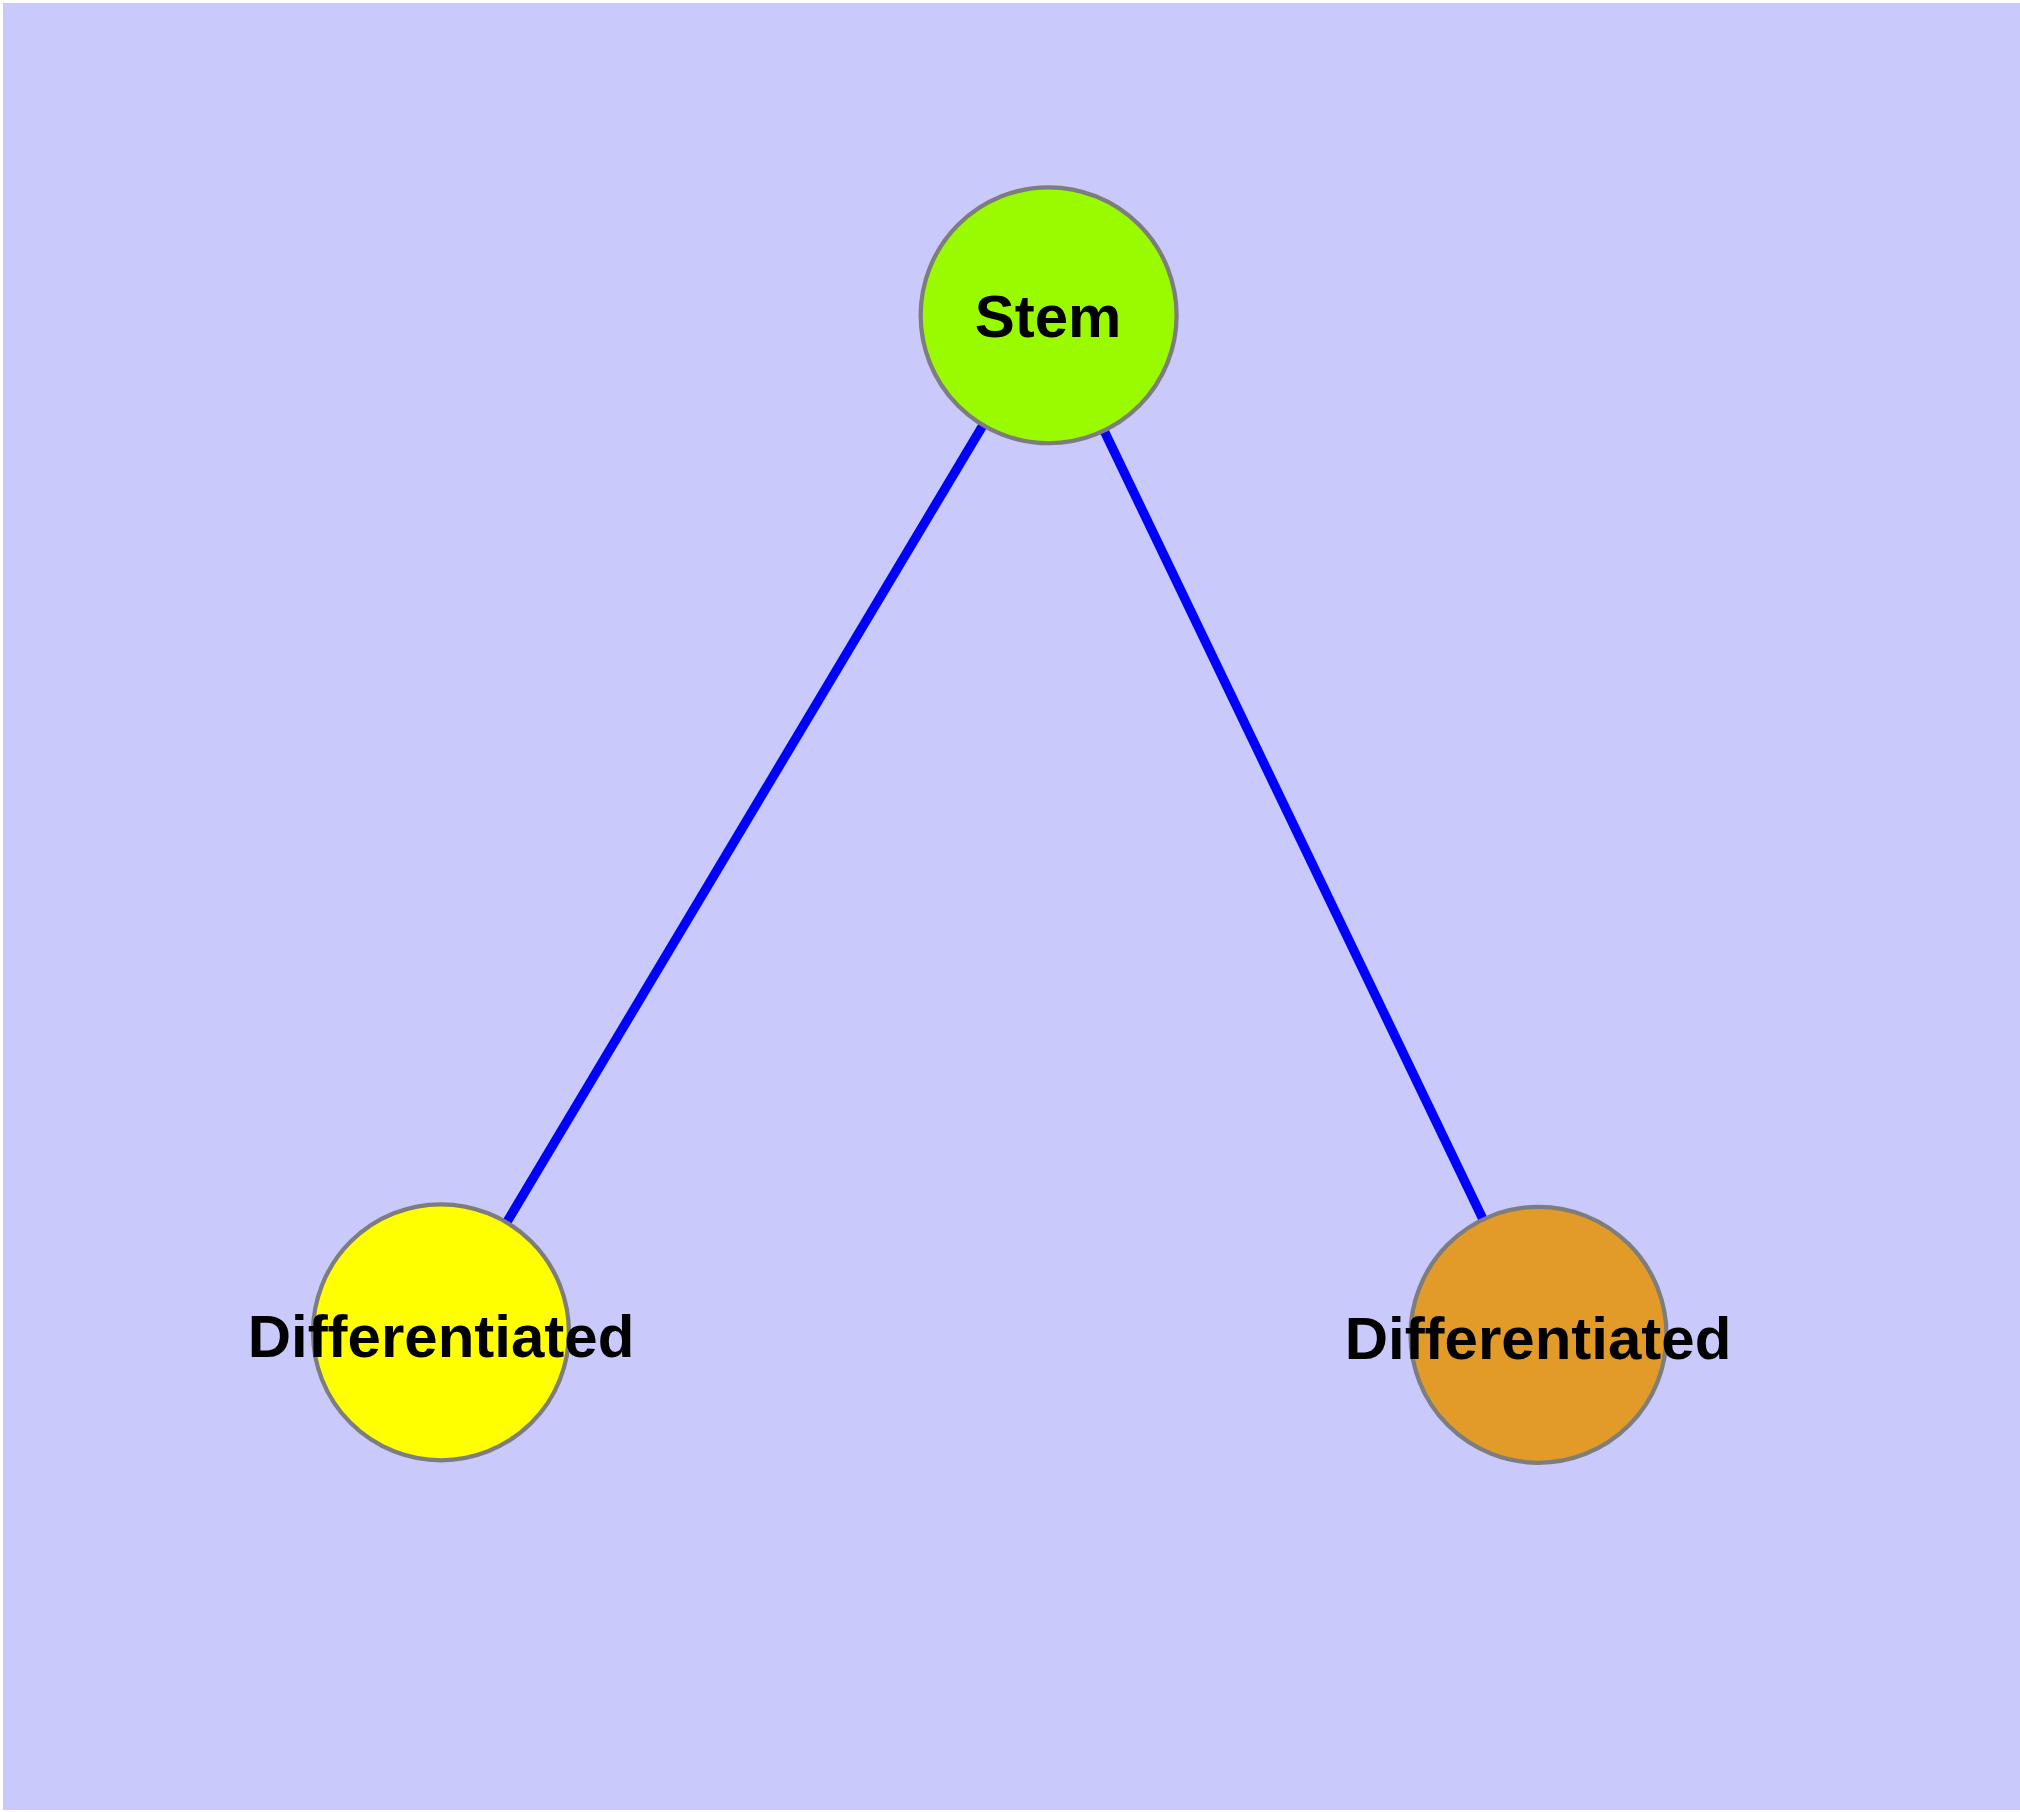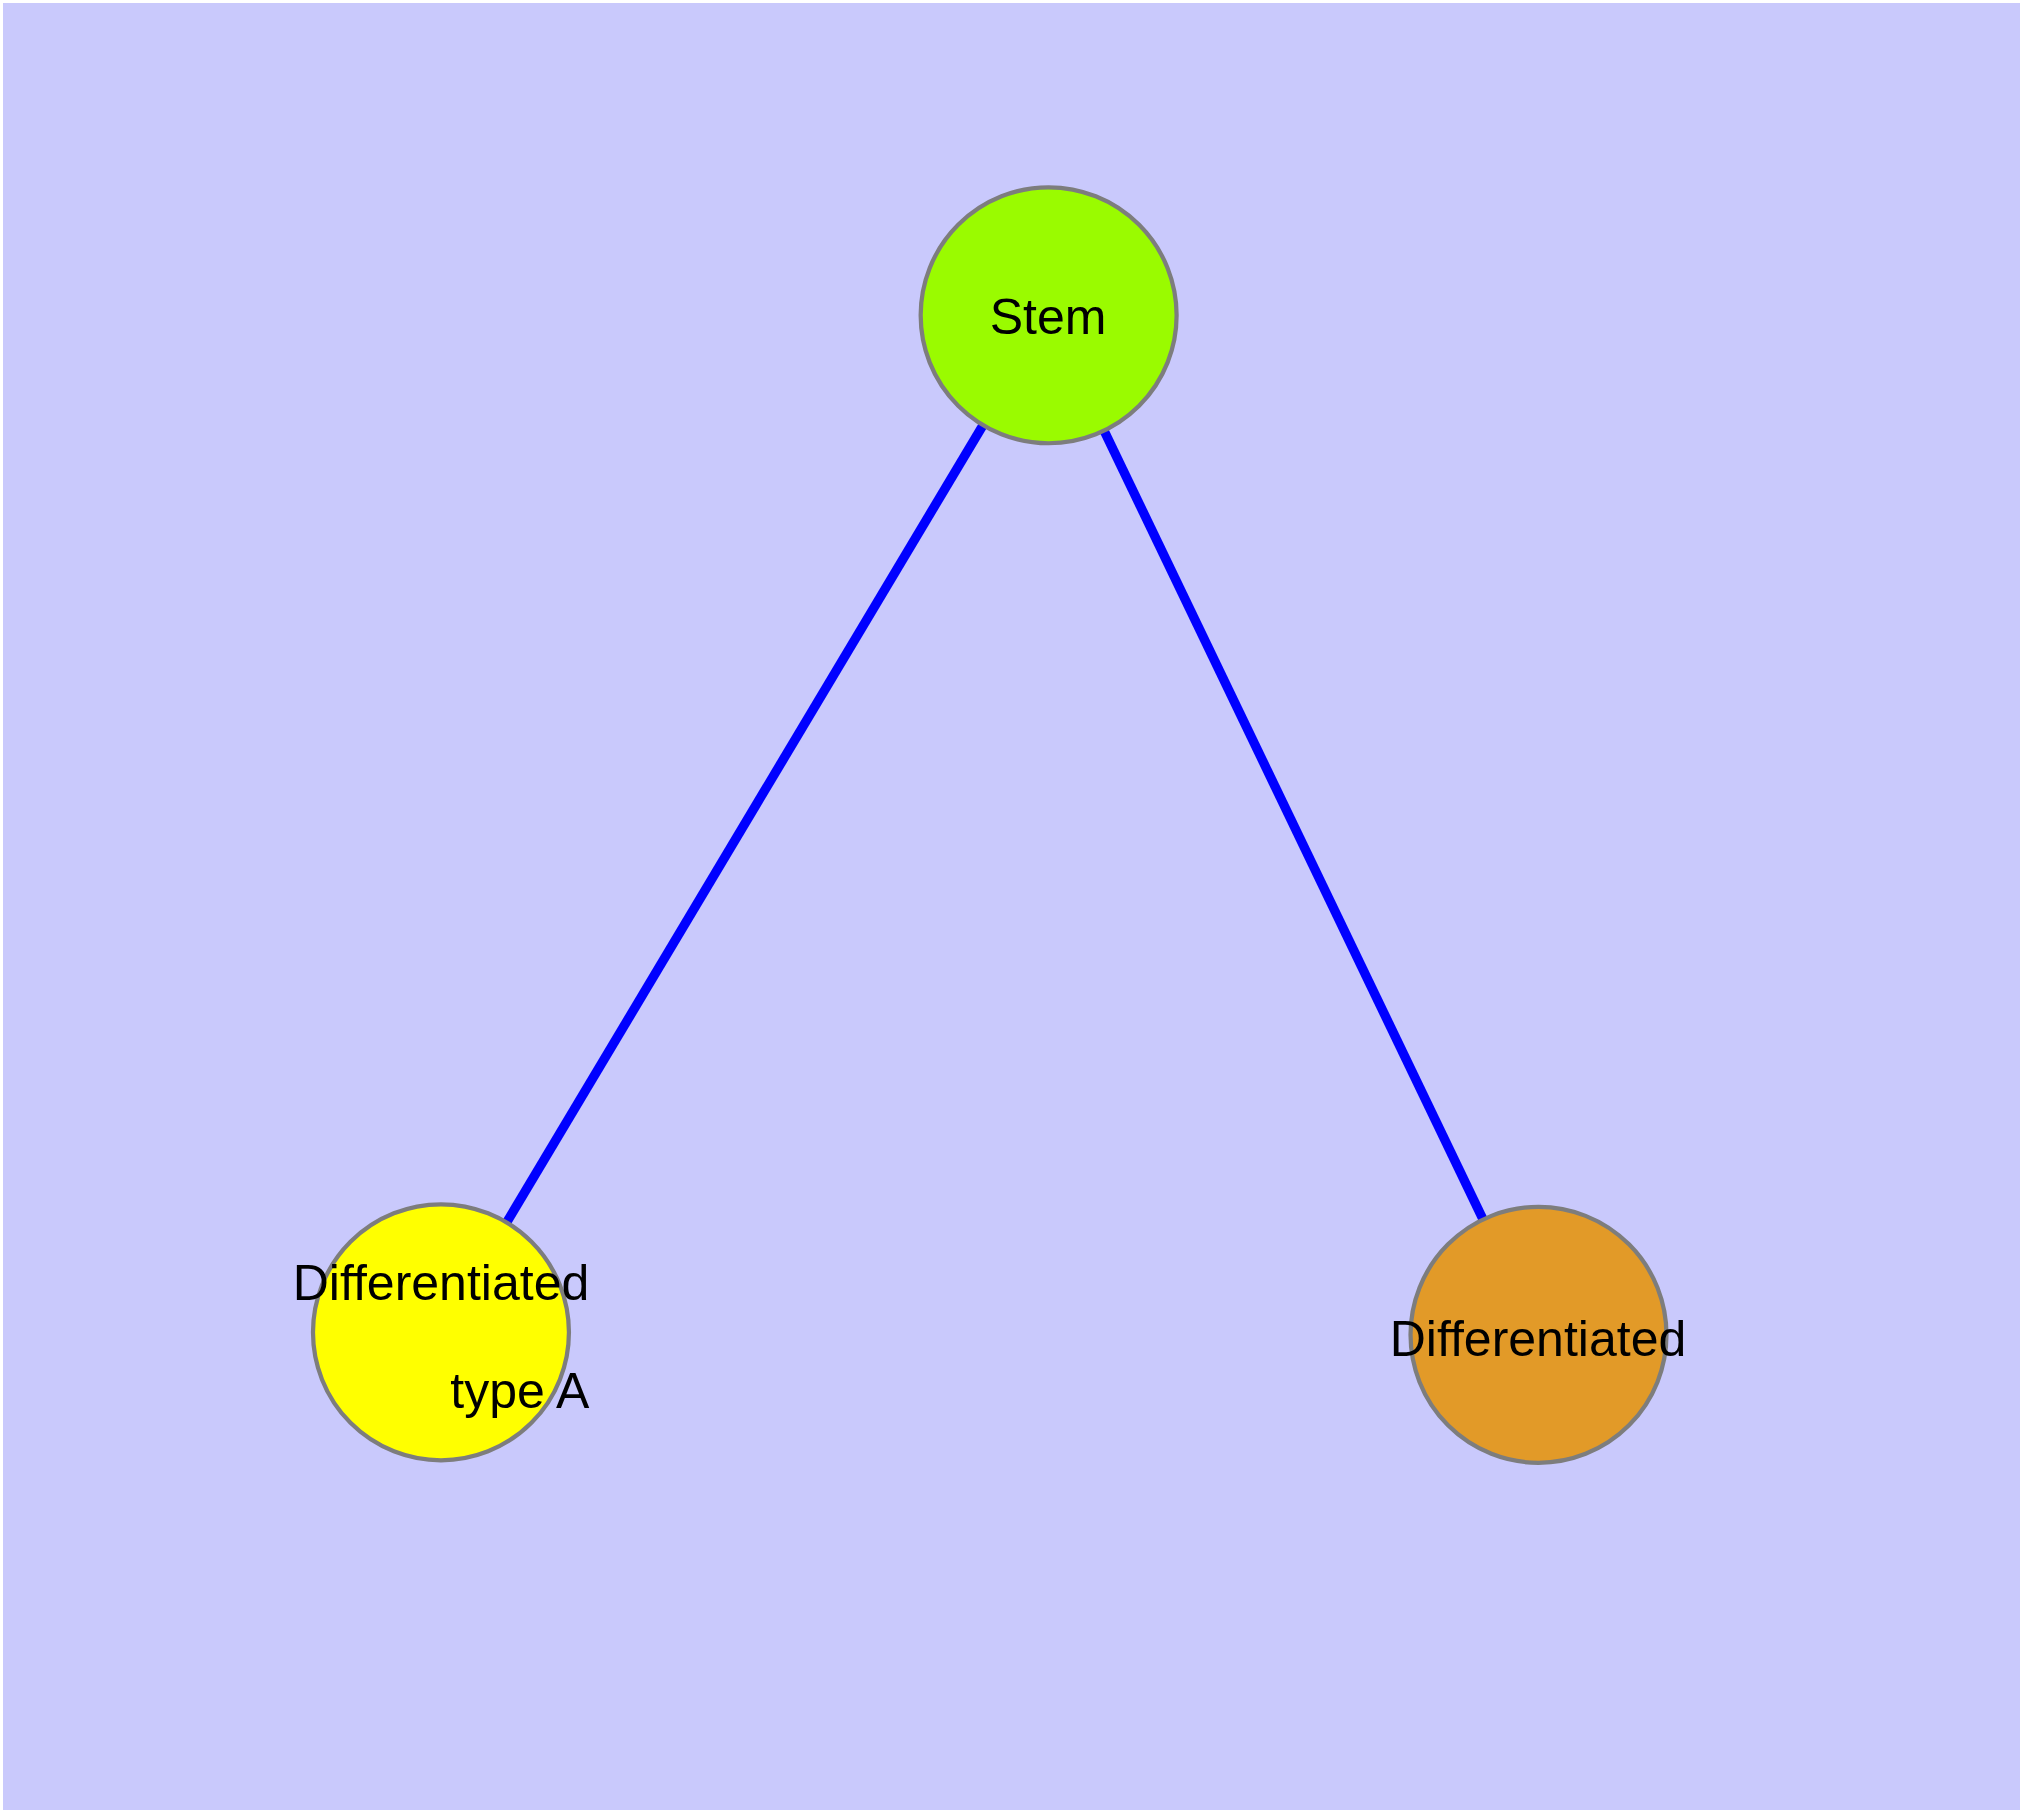--- a/index.html
+++ b/index.html
@@ -39,23 +39,23 @@
     stroke-width: 11px;
     fill: none;
   }
   .node-circle {
     stroke: #7D7D7D;
     stroke-width: 5px;
   }
   .node-label {
     position: absolute;
     transform: translate(-50%, -50%);
-    text-align: right;
-    font-size: 50px;
-    font-weight: 400;
+    text-align: left;
+    font-size: 60px;
+    font-weight: 700;
     line-height: 108px;
     color: #000000;
     white-space: nowrap;
   }
   .label-stem { left: 1048px; top: 317px; }
   .label-a    { left: 441px;  top: 1337px; }
   .label-b    { left: 1538px; top: 1339px; }
   .label-line { display: block; }
 </style>
 </head>
@@ -72,21 +72,20 @@
 
     <circle class="node-circle" cx="1237" cy="372" r="151" fill="#9AFB00"></circle>
     <circle class="node-circle" cx="520" cy="1572" r="151" fill="#FFFF00"></circle>
     <circle class="node-circle" cx="1815" cy="1575" r="151" fill="#E29A28"></circle>
   </svg>
 
   <div class="node-label label-stem">Stem</div>
 
   <div class="node-label label-a">
     <span class="label-line">Differentiated</span>
-    <span class="label-line">type A</span>
   </div>
 
   <div class="node-label label-b">
     <span class="label-line">Differentiated</span>
   </div>
 
 </div>
 
 
 </body></html>

